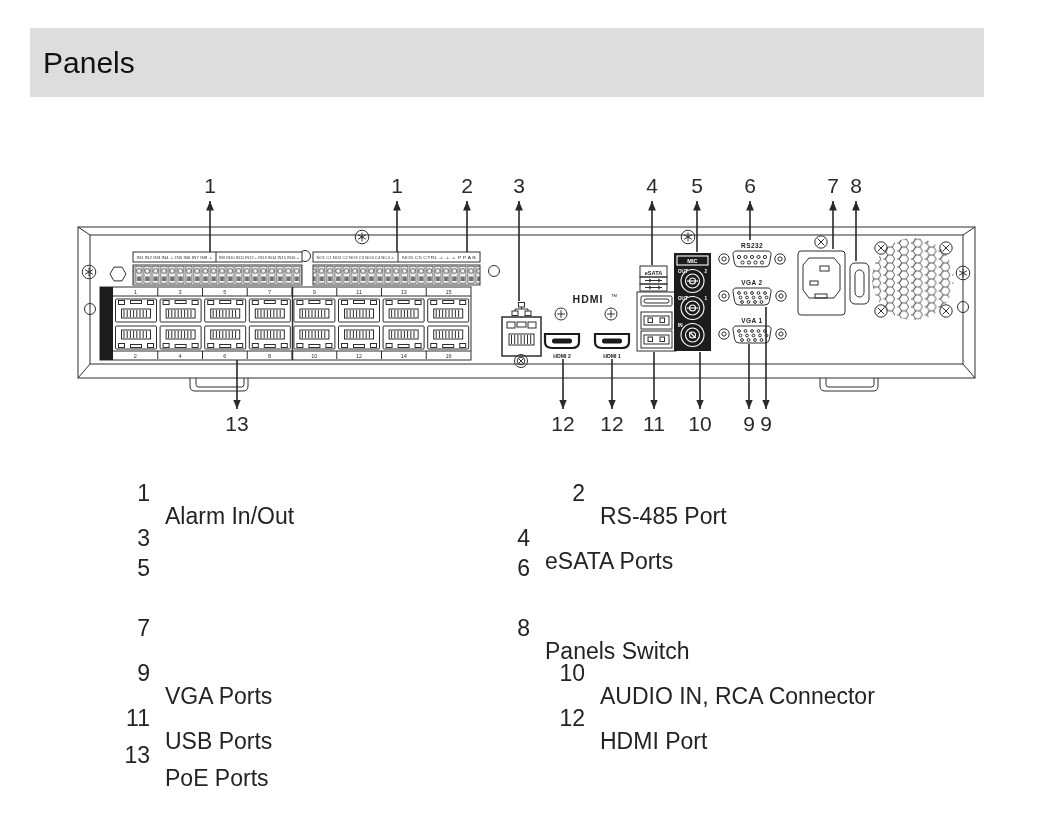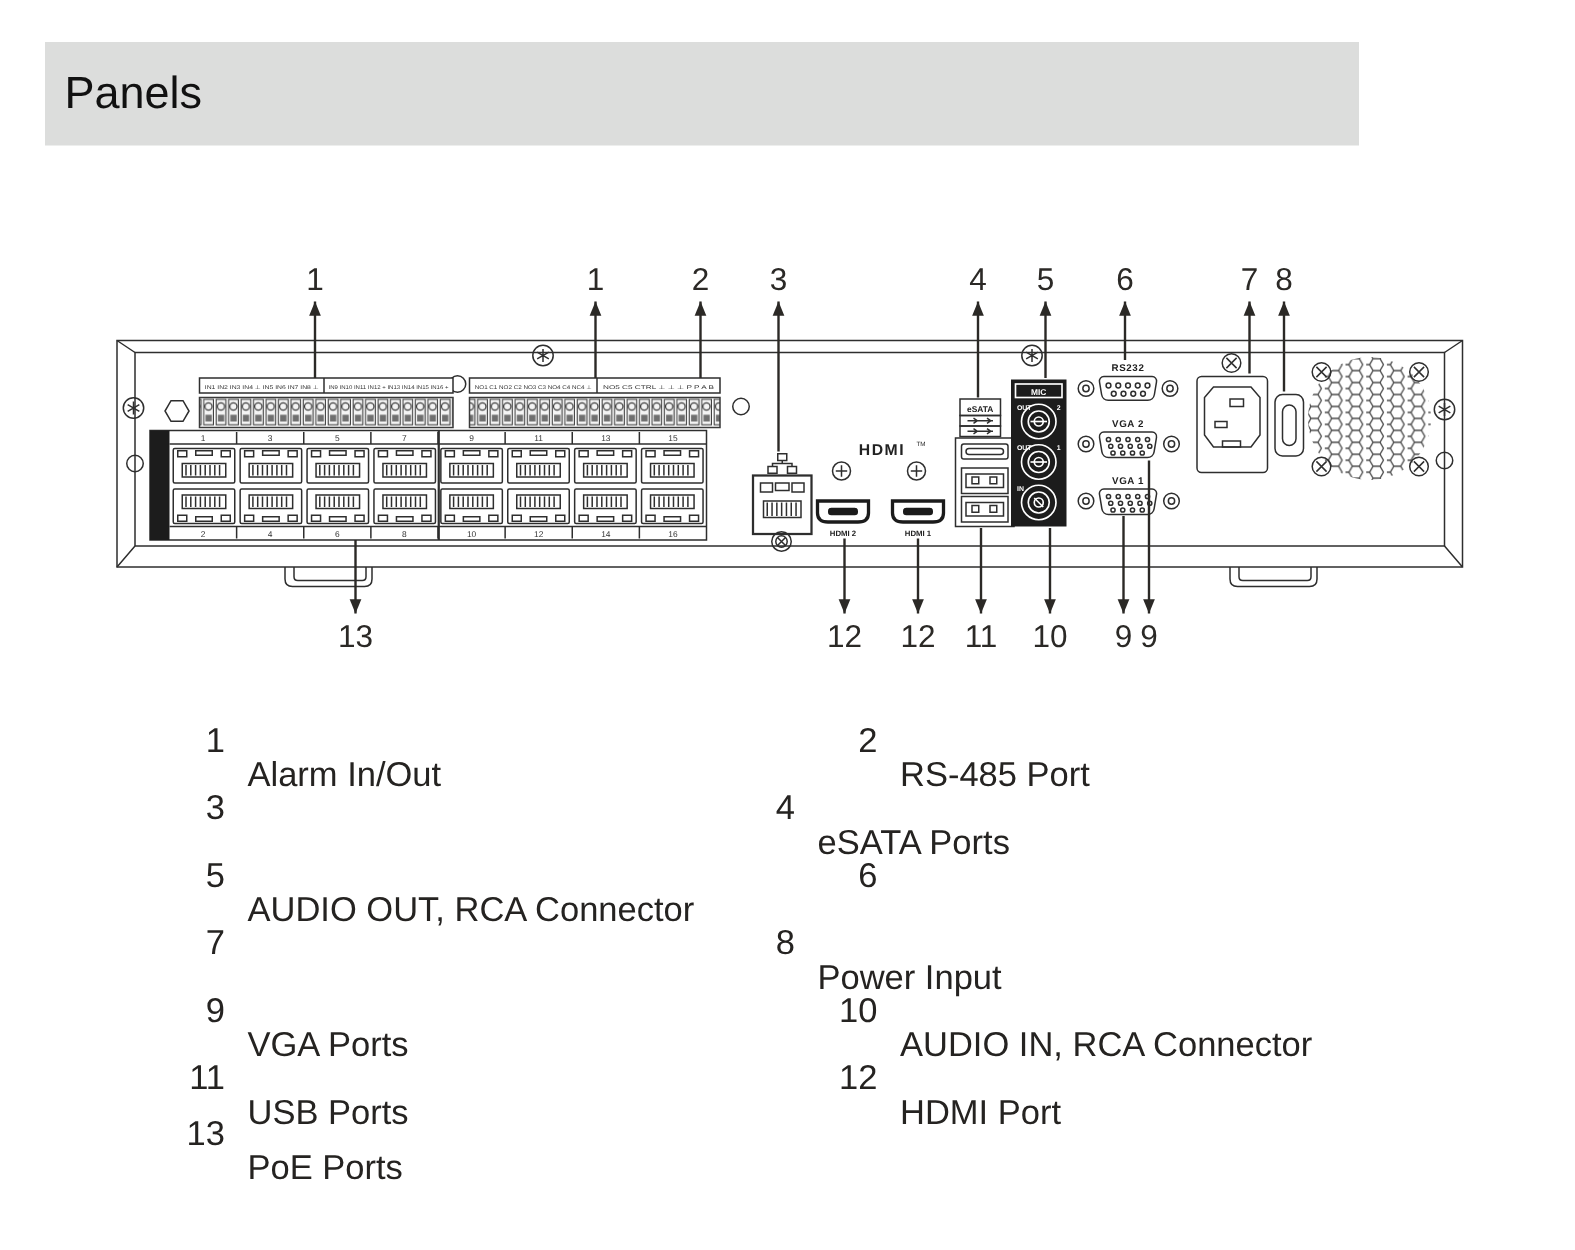--- a/index.html
+++ b/index.html
@@ -1,21 +1,21 @@
 <!DOCTYPE html>
 <html><head>
 <meta charset="utf-8">
 <style>
   html,body{margin:0;padding:0;}
   body{
     width:1050px;height:833px;position:relative;background:#ffffff;
     font-family:"Liberation Sans","DejaVu Sans",sans-serif;overflow:hidden;
   }
   .header-bar{
-    position:absolute;left:30px;top:28px;width:876px;height:69px;
+    position:absolute;left:30px;top:28px;width:954px;height:69px;
     background:#dcdddc;display:flex;align-items:center;
   }
   .header-bar .title{
     font-size:30px;color:#111111;padding-left:13px;letter-spacing:0px;
   }
   svg{position:absolute;left:0;top:0;}
   .ln{fill:none;stroke:#2e2e2e;stroke-width:1;}
   .ln15{fill:none;stroke:#2e2e2e;stroke-width:1.5;}
   .lnw{fill:#ffffff;stroke:#2e2e2e;stroke-width:1;}
   .blk{fill:#1c1c1c;stroke:none;}
@@ -388,27 +388,26 @@
       <span class="lnum">2</span>
       <span class="llab">RS-485 Port</span>
     </div>
     <div class="lrow">
       <span class="lnum">3</span>
       <span class="lnum">4</span>
       <span class="llab">eSATA Ports</span>
     </div>
     <div class="lrow">
       <span class="lnum">5</span>
-      <span class="llab">AUDIO OUT, RCA Connector</span>
       <span class="lnum">6</span>
     </div>
     <div class="lrow">
       <span class="lnum">7</span>
       <span class="lnum">8</span>
-      <span class="llab">Power Input</span>
+      <span class="llab">Panels Switch</span>
     </div>
     <div class="lrow">
       <span class="lnum">9</span>
       <span class="llab">VGA Ports</span>
       <span class="lnum">10</span>
       <span class="llab">AUDIO IN, RCA Connector</span>
     </div>
     <div class="lrow">
       <span class="lnum">11</span>
       <span class="llab">USB Ports</span>

